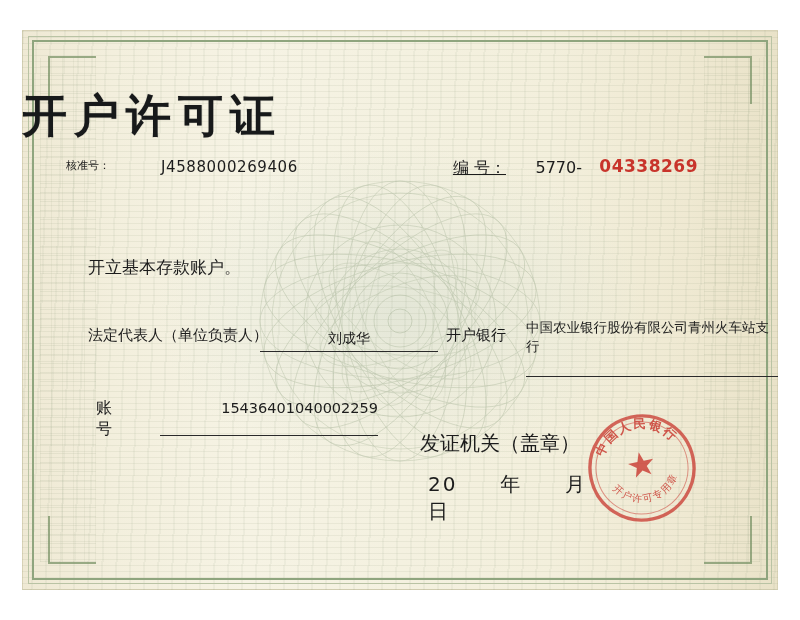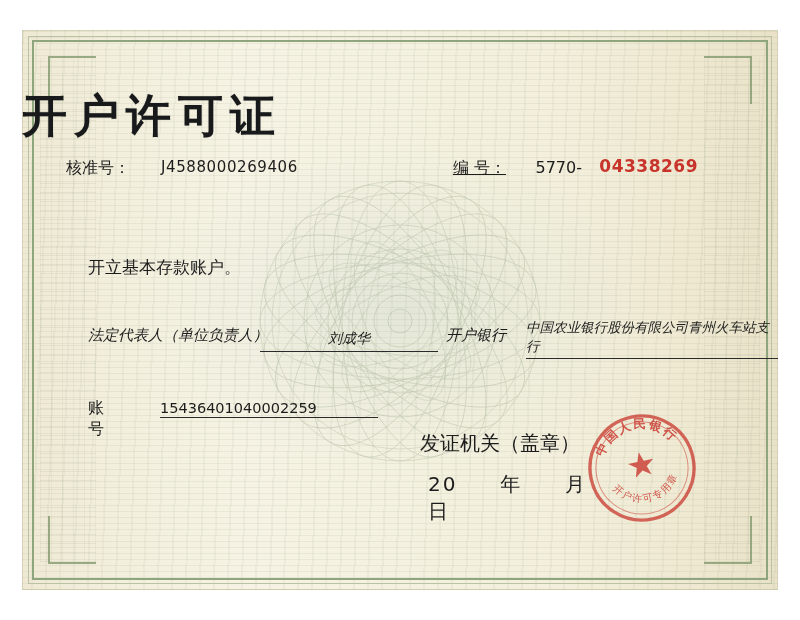--- a/index.html
+++ b/index.html
@@ -132,21 +132,21 @@
     left: 44px;
     right: 44px;
     top: 126px;
     height: 26px;
     font-size: 15px;
   }
   #approval-label {
     position: absolute;
     left: 0;
     top: 2px;
-    font-size: 16px;
+    font-size: 11px;
   }
   #approval-value {
     position: absolute;
     left: 95px;
     top: 2px;
     font-size: 15px;
     letter-spacing: .6px;
   }
   #serial-label {
     position: absolute;
@@ -201,21 +201,20 @@
   }
 
   
   #rep-row {
     position: absolute;
     left: 66px;
     right: 44px;
     top: 292px;
     height: 48px;
     font-size: 15px;
-    font-style: italic;
   }
   #rep-label { position: absolute; left: 0; top: 4px; }
   #rep-value {
     position: absolute;
     left: 172px;
     top: 8px;
     width: 178px;
     text-align: center;
     font-size: 14px;
     border-bottom: 1px solid #2a2a2a;
@@ -223,41 +222,41 @@
   }
   #bank-label { position: absolute; left: 358px; top: 4px; }
   #bank-value {
     position: absolute;
     left: 438px;
     top: -4px;
     width: 252px;
     font-size: 13.5px;
     line-height: 19px;
     border-bottom: 1px solid #2a2a2a;
-    padding-bottom: 2px;
+    padding-bottom: 20px;
   }
 
   
   #account-row {
     position: absolute;
     left: 66px;
     top: 366px;
     height: 28px;
     font-size: 16px;
   }
-  #account-label { position: absolute; left: 0; top: 2px; letter-spacing: 10px; text-align: right; }
+  #account-label { position: absolute; left: 8px; top: 2px; letter-spacing: 10px; text-align: right; }
   #account-value {
     position: absolute;
     left: 72px;
     top: 4px;
     width: 218px;
-    text-align: left;
+    text-align: right;
     font-size: 14.5px;
     border-bottom: 1px solid #2a2a2a;
-    padding-bottom: 1px;
+    padding-bottom: 19px;
   }
 
   
   #issuer-block {
     position: absolute;
     right: 128px;
     top: 400px;
     width: 230px;
     font-size: 20px;
     text-align: left;

